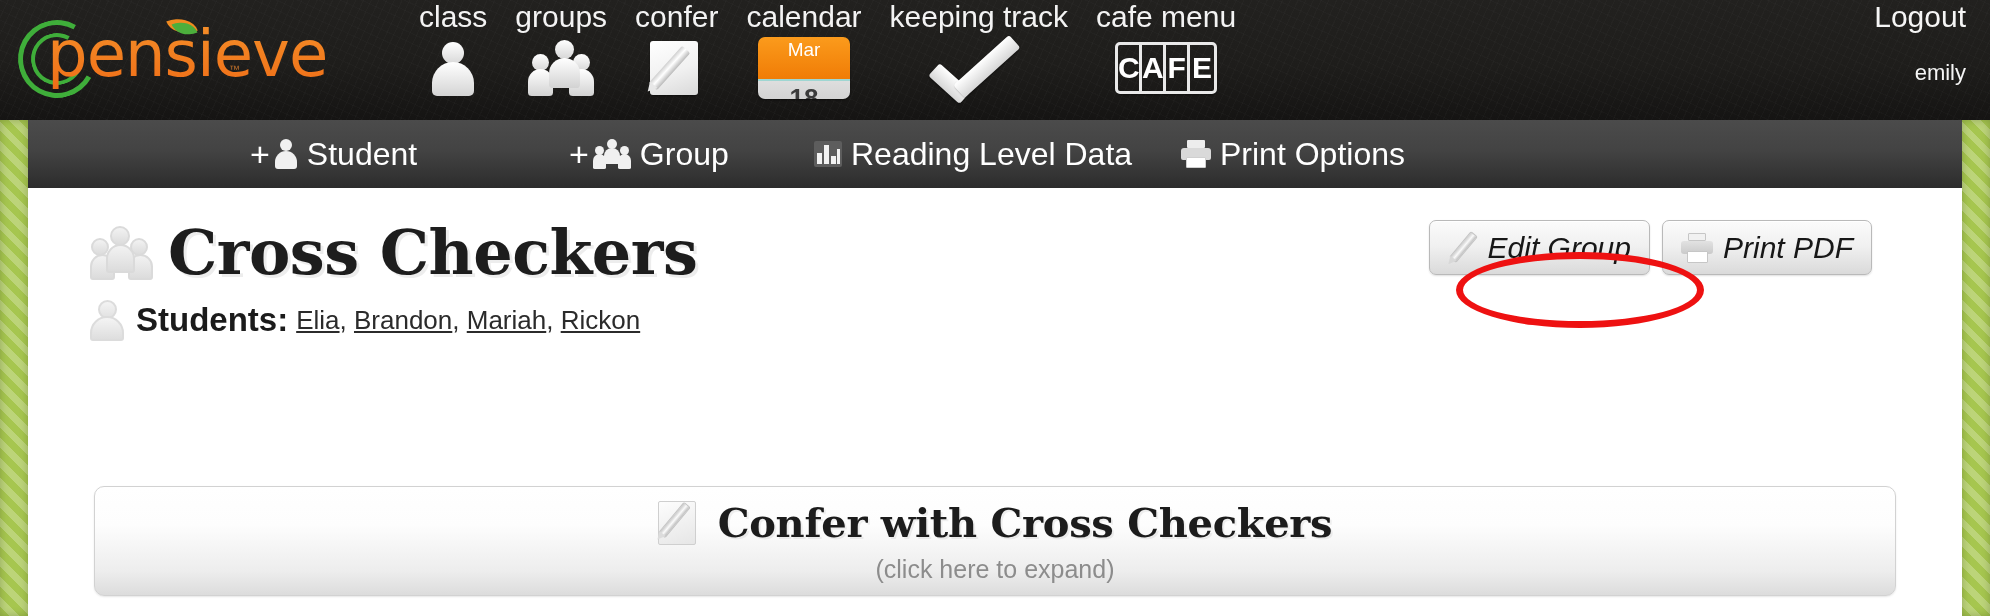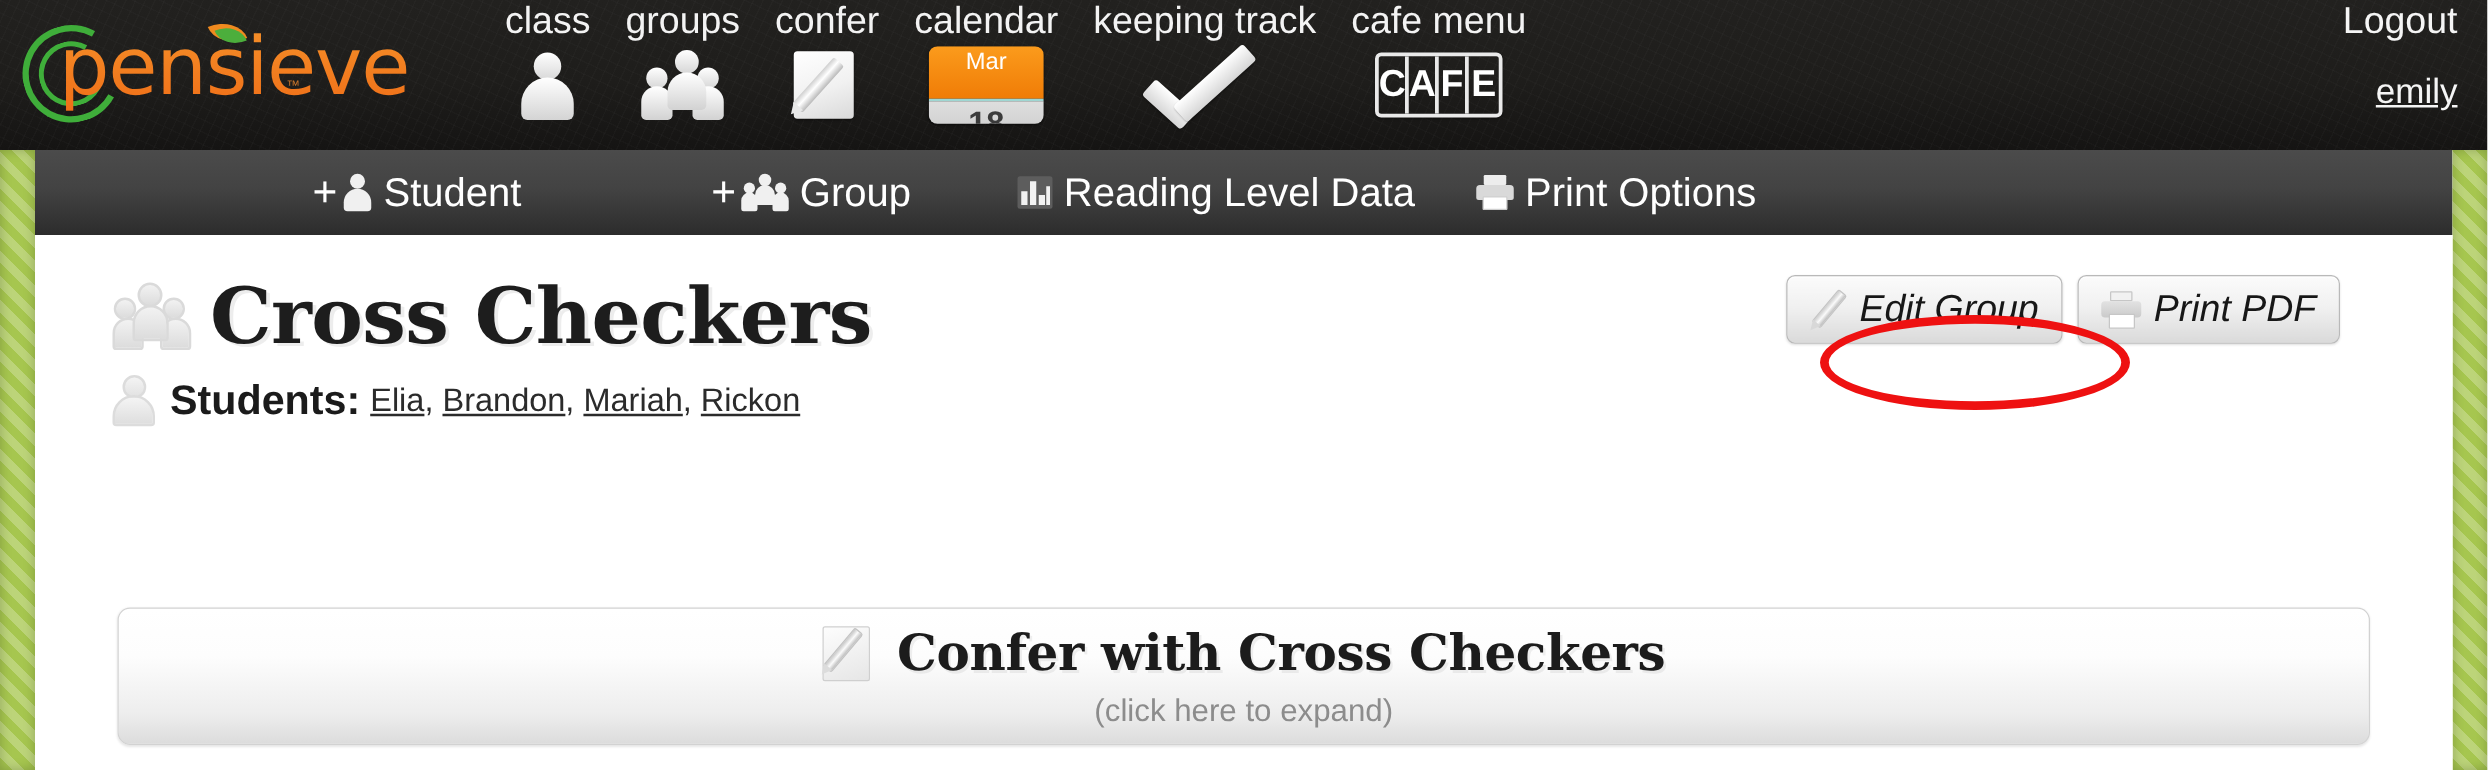--- a/index.html
+++ b/index.html
@@ -83,21 +83,21 @@
     width: 26px; height: 20px;
     border-radius: 0 100% 0 100%;
     transform: rotate(-22deg);
   }
   .logo-leaf .l-or { left: 3px; top: 2px; background: #f08a1f; }
   .logo-leaf .l-gr { left: 8px; top: 6px; background: #4cae3c; width: 21px; height: 17px; }
 
   
   .nav {
     position: absolute;
-    left: 390px; top: 0;
+    left: 405px; top: 0;
     height: 120px;
     display: flex;
     align-items: flex-start;
   }
   .nav-item {
     position: relative;
     height: 120px;
     padding: 0 14px;
     display: flex;
     flex-direction: column;
@@ -248,24 +248,23 @@
     display: block;
     margin-top: 0px;
     font-size: 30px;
     line-height: 34px;
     color: #f5f5f5;
     cursor: pointer;
   }
   .account .uname {
     display: block;
     margin-top: 22px;
-    font-size: 28px;
+    font-size: 22px;
     line-height: 34px;
     color: #f5f5f5;
-    text-decoration: underline;
   }
 
   
   .subbar {
     position: absolute;
     left: 28px; top: 120px;
     width: 1934px;
     height: 68px;
     background: linear-gradient(180deg,#4b4b4b 0%,#434343 45%,#2c2c2c 100%);
     display: flex;

